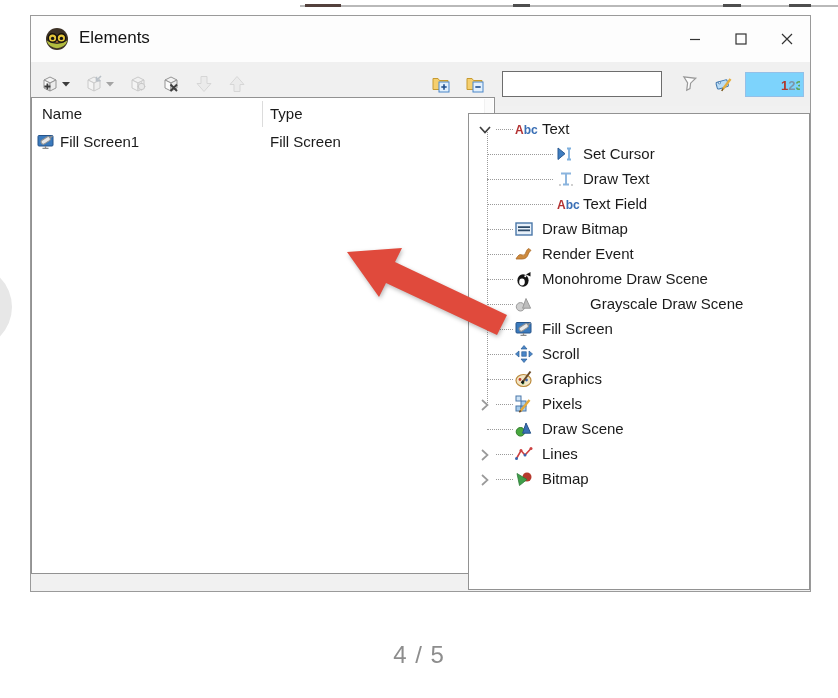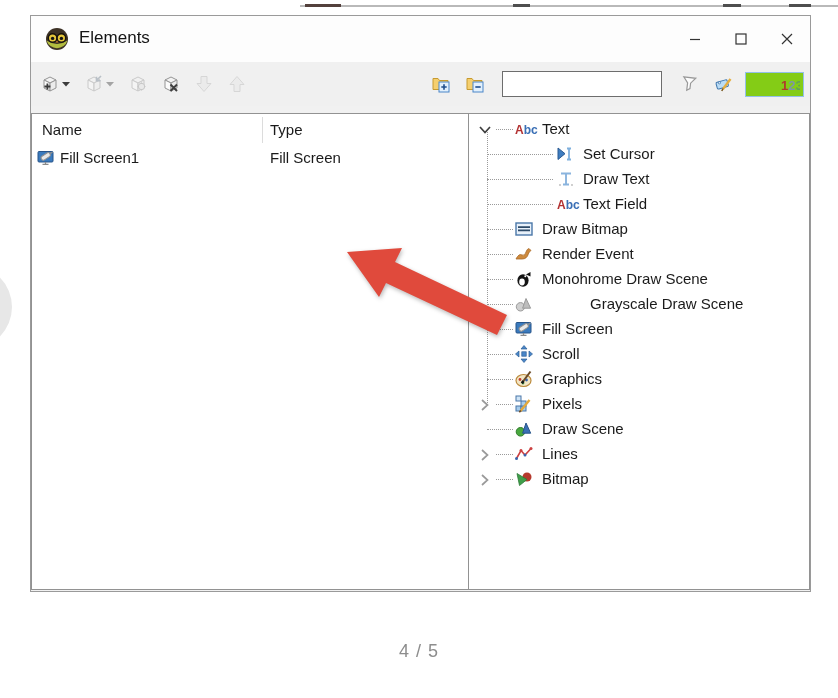--- a/index.html
+++ b/index.html
@@ -28,29 +28,29 @@
   .win-controls{position:absolute;right:0;top:0;height:46px;display:flex;}
   .win-btn{width:46px;height:45px;background:transparent;border:none;display:flex;
            align-items:center;justify-content:center;padding:0;}
 
   
   .toolbar{position:relative;height:44px;background:#f0f0f0;display:flex;align-items:center;
            justify-content:space-between;padding:0 6px;box-sizing:border-box;}
   .tb-group{display:flex;align-items:center;gap:7px;}
   .tb-btn{display:flex;align-items:center;gap:3px;padding:3px 3px;border:1px solid transparent;}
   .tb-btn.disabled{opacity:.42;}
-  .tb-btn.toggled{background:#84cc16;border:1px solid #93c0e8;padding-left:34px;}
+  .tb-btn.toggled{background:#7dd3fc;border:1px solid #93c0e8;padding-left:34px;}
   .caret{display:inline-flex;}
   .icon{display:inline-flex;line-height:0;}
   .search-input{width:150px;height:24px;border:1px solid #6d6d6d;background:#fff;
                 font-size:14px;padding:0 4px;margin:0 6px;outline:none;}
 
   
   .panel{position:absolute;background:#fff;border:1px solid #929292;box-sizing:border-box;}
-  .list-panel{left:0;top:97px;width:464px;height:477px;}
+  .list-panel{left:0;top:81px;width:464px;height:477px;}
   .tree-panel{left:437px;top:97px;width:342px;height:477px;}
 
   .list-header{position:relative;height:31px;font-size:15px;}
   .lh-name{position:absolute;left:10px;top:7px;}
   .lh-type{position:absolute;left:238px;top:7px;}
   .col-divider{position:absolute;left:230px;top:3px;height:26px;width:1px;background:#dcdcdc;}
   .scroll-strip{position:absolute;right:1px;top:1px;bottom:1px;width:8px;background:#fbfbfb;
                 border-left:1px solid #f1f1f1;}
   .lrow{position:relative;height:26px;font-size:15px;}
   .lrow .icon{position:absolute;left:5px;top:4px;}
@@ -65,21 +65,21 @@
   .chev{position:absolute;left:9px;top:6px;line-height:0;}
   .dots{position:absolute;top:12px;border-top:1px dotted #9a9a9a;}
   .trow .icon{position:absolute;top:3px;}
   .tlabel{position:absolute;top:3px;white-space:nowrap;}
 
   
   .arrow-svg{position:absolute;left:0;top:0;pointer-events:none;
              filter:drop-shadow(1px 2px 2px rgba(0,0,0,.28));}
 
   
-  .pager{position:absolute;left:0;right:0;top:641px;text-align:center;font-size:18px;
+  .pager{position:absolute;left:0;right:0;top:641px;text-align:center;font-size:24px;
          color:#8d8d8d;letter-spacing:1px;}
 </style>
 </head>
 <body>
 
 <div class="stage">
 
   <div class="top-line"></div>
   <div class="dash dash1"></div>
   <div class="dash dash2"></div>

